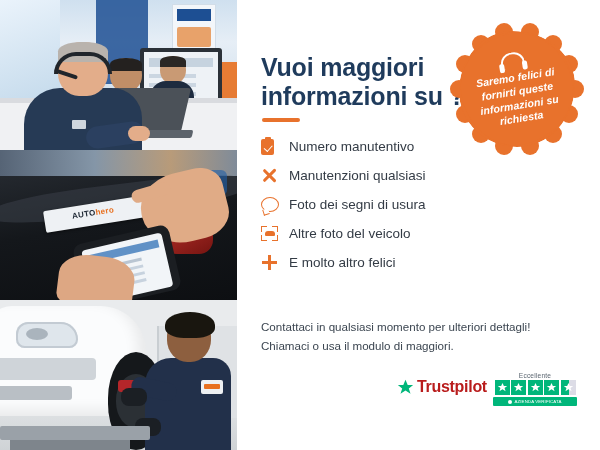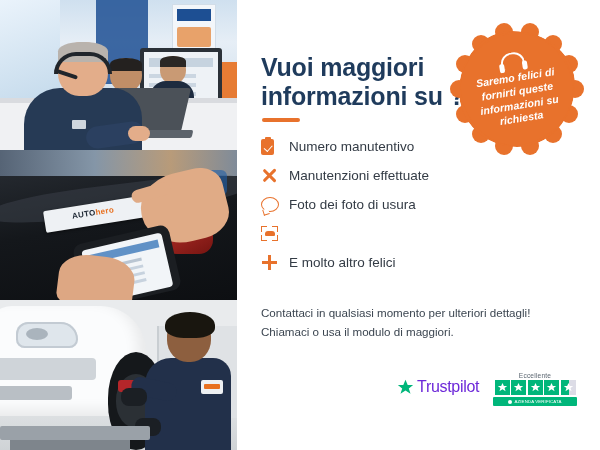--- a/index.html
+++ b/index.html
@@ -162,27 +162,27 @@
   .ico-fr b:nth-child(2){right:0;top:0;border-left:none;border-bottom:none;}
   .ico-fr b:nth-child(3){left:0;bottom:0;border-right:none;border-top:none;}
   .ico-fr b:nth-child(4){right:0;bottom:0;border-left:none;border-top:none;}
   .ico-fr i{position:absolute;left:3.5px;top:5px;width:10px;height:5px;background:#e8722c;border-radius:3px 3px 1px 1px;}
   .ico-plus{width:17px;height:17px;position:relative;}
   .ico-plus:before{content:"";position:absolute;left:7px;top:1px;width:3.2px;height:15px;background:#e8722c;}
   .ico-plus:after{content:"";position:absolute;left:1px;top:7px;width:15px;height:3.2px;background:#e8722c;}
 
   
   .phone-line{position:absolute;left:24px;top:292px;font-size:15px;font-weight:bold;color:#1f3b5c;}
-  .sub{position:absolute;left:24px;top:304px;width:312px;font-size:11.6px;line-height:1.62;color:#3c4651;}
+  .sub{position:absolute;left:24px;top:318px;width:312px;font-size:11.6px;line-height:1.62;color:#3c4651;}
 
   
   .tp{position:absolute;left:160px;top:372px;width:180px;height:42px;}
   .tp .mark{position:absolute;left:0;top:6px;display:flex;align-items:center;gap:3px;}
   .tp .mark svg{display:block;}
-  .tp .mark .wm{font-size:16px;font-weight:normal;color:#6d28d9;letter-spacing:-.3px;}
+  .tp .mark .wm{font-size:16px;font-weight:bold;color:#b91c1c;letter-spacing:-.3px;}
   .tp .right{position:absolute;right:0;top:0;width:84px;text-align:center;}
   .tp .ecc{font-size:6.6px;color:#5a6570;letter-spacing:.2px;margin-bottom:1px;}
   .tp .stars{display:flex;gap:1.5px;justify-content:center;}
   .tp .stars span{width:15px;height:15px;background:#00b67a;display:flex;align-items:center;justify-content:center;}
   .tp .stars span.half{background:linear-gradient(90deg,#00b67a 52%,#dcdce6 52%);}
   .tp .ver{margin-top:2px;height:9px;background:#00b67a;border-radius:1px;display:flex;align-items:center;
     justify-content:center;gap:2px;}
   .tp .ver .vt{font-size:4.4px;color:#fff;letter-spacing:.1px;white-space:nowrap;}
   .tp .ver .vd{width:4px;height:4px;background:#fff;border-radius:50%;flex:0 0 4px;}
 </style>
@@ -307,38 +307,39 @@
       <div class="li">
         <span class="ic">
             <span class="ico-doc"></span>
           </span>
         <span class="lb">Numero manutentivo</span>
       </div>
       <div class="li">
         <span class="ic">
             <span class="ico-x"></span>
           </span>
-        <span class="lb">Manutenzioni effettuate</span>
+        <span class="lb">Manutenzioni qualsiasi</span>
       </div>
       <div class="li">
         <span class="ic">
             <span class="ico-bub"></span>
           </span>
-        <span class="lb">Foto dei foto di usura</span>
+        <span class="lb">Foto dei segni di usura</span>
       </div>
       <div class="li">
         <span class="ic">
           <span class="ico-fr">
               <b></b>
               <b></b>
               <b></b>
               <b></b>
               <i></i>
             </span>
         </span>
+        <span class="lb">Altre foto del veicolo</span>
       </div>
       <div class="li">
         <span class="ic">
             <span class="ico-plus"></span>
           </span>
         <span class="lb">E molto altro felici</span>
       </div>
     </div>
 
     <div class="sub">

